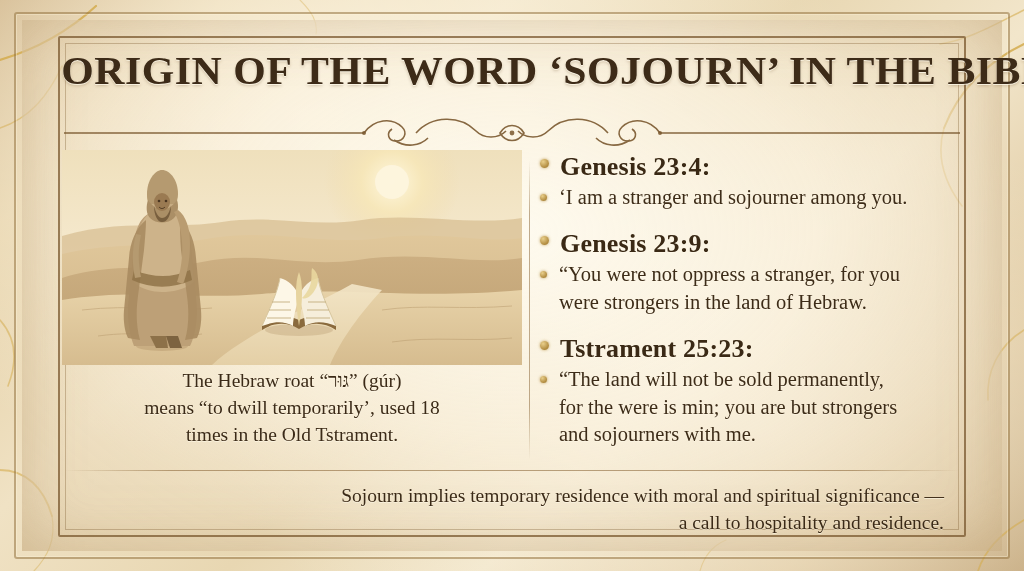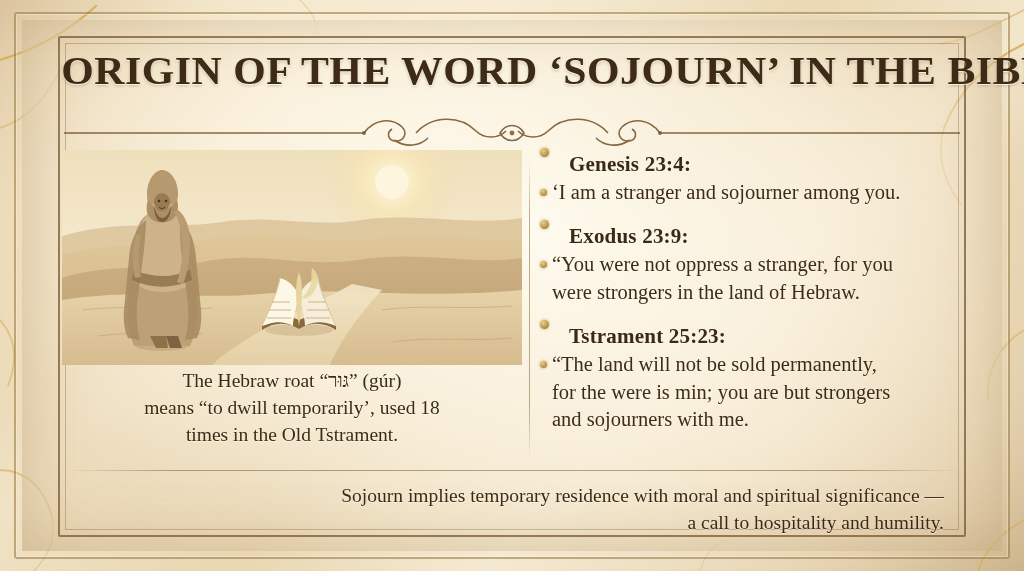--- a/index.html
+++ b/index.html
@@ -100,32 +100,32 @@
   }
 
   
   .right-col {
     position: absolute;
     left: 540px; top: 152px; width: 436px;
   }
   .verse { margin-bottom: 18px; }
   .verse-head {
     display: flex;
-    align-items: flex-start;
-    gap: 20px;
+    align-items: center;
+    gap: 11px;
     color: #3a2915;
-    font-size: 21px;
+    font-size: 26px;
     font-weight: bold;
     letter-spacing: 0.2px;
     text-shadow: 0 1px 0 rgba(255,250,235,0.6);
   }
   .verse-text {
     display: flex;
     align-items: baseline;
-    gap: 5px;
+    gap: 12px;
     color: #3d2c18;
     font-size: 20.5px;
     line-height: 1.34;
     margin-top: 2px;
     text-shadow: 0 1px 0 rgba(255,250,235,0.55);
   }
   .bullet {
     flex: 0 0 auto;
     width: 9px; height: 9px;
     border-radius: 50%;
@@ -333,21 +333,21 @@
       </div>
       <div class="verse-text">
         <span class="bullet small"></span>
         <span>‘I am a stranger and sojourner among you.</span>
       </div>
     </div>
 
     <div class="verse">
       <div class="verse-head">
         <span class="bullet"></span>
-        <span>Exodus 23:9:</span>
+        <span>Genesis 23:9:</span>
       </div>
       <div class="verse-text">
         <span class="bullet small"></span>
         <span>
           <span>“You were not oppress a stranger, for you</span><br>
           <span>were strongers in the land of Hebraw.</span>
         </span>
       </div>
     </div>
 
@@ -363,16 +363,16 @@
           <span>for the were is min; you are but strongers</span><br>
           <span>and sojourners with me.</span>
         </span>
       </div>
     </div>
   </div>
 
   <div class="footer-rule"></div>
   <div class="footer">
     <span>Sojourn implies temporary residence with moral and spiritual significance —</span>
-    <span class="footer-line2">a call to hospitality and humility.</span>
+    <span class="footer-line2">a call to hospitality and residence.</span>
   </div>
 
 </div>
 
 </body></html>

